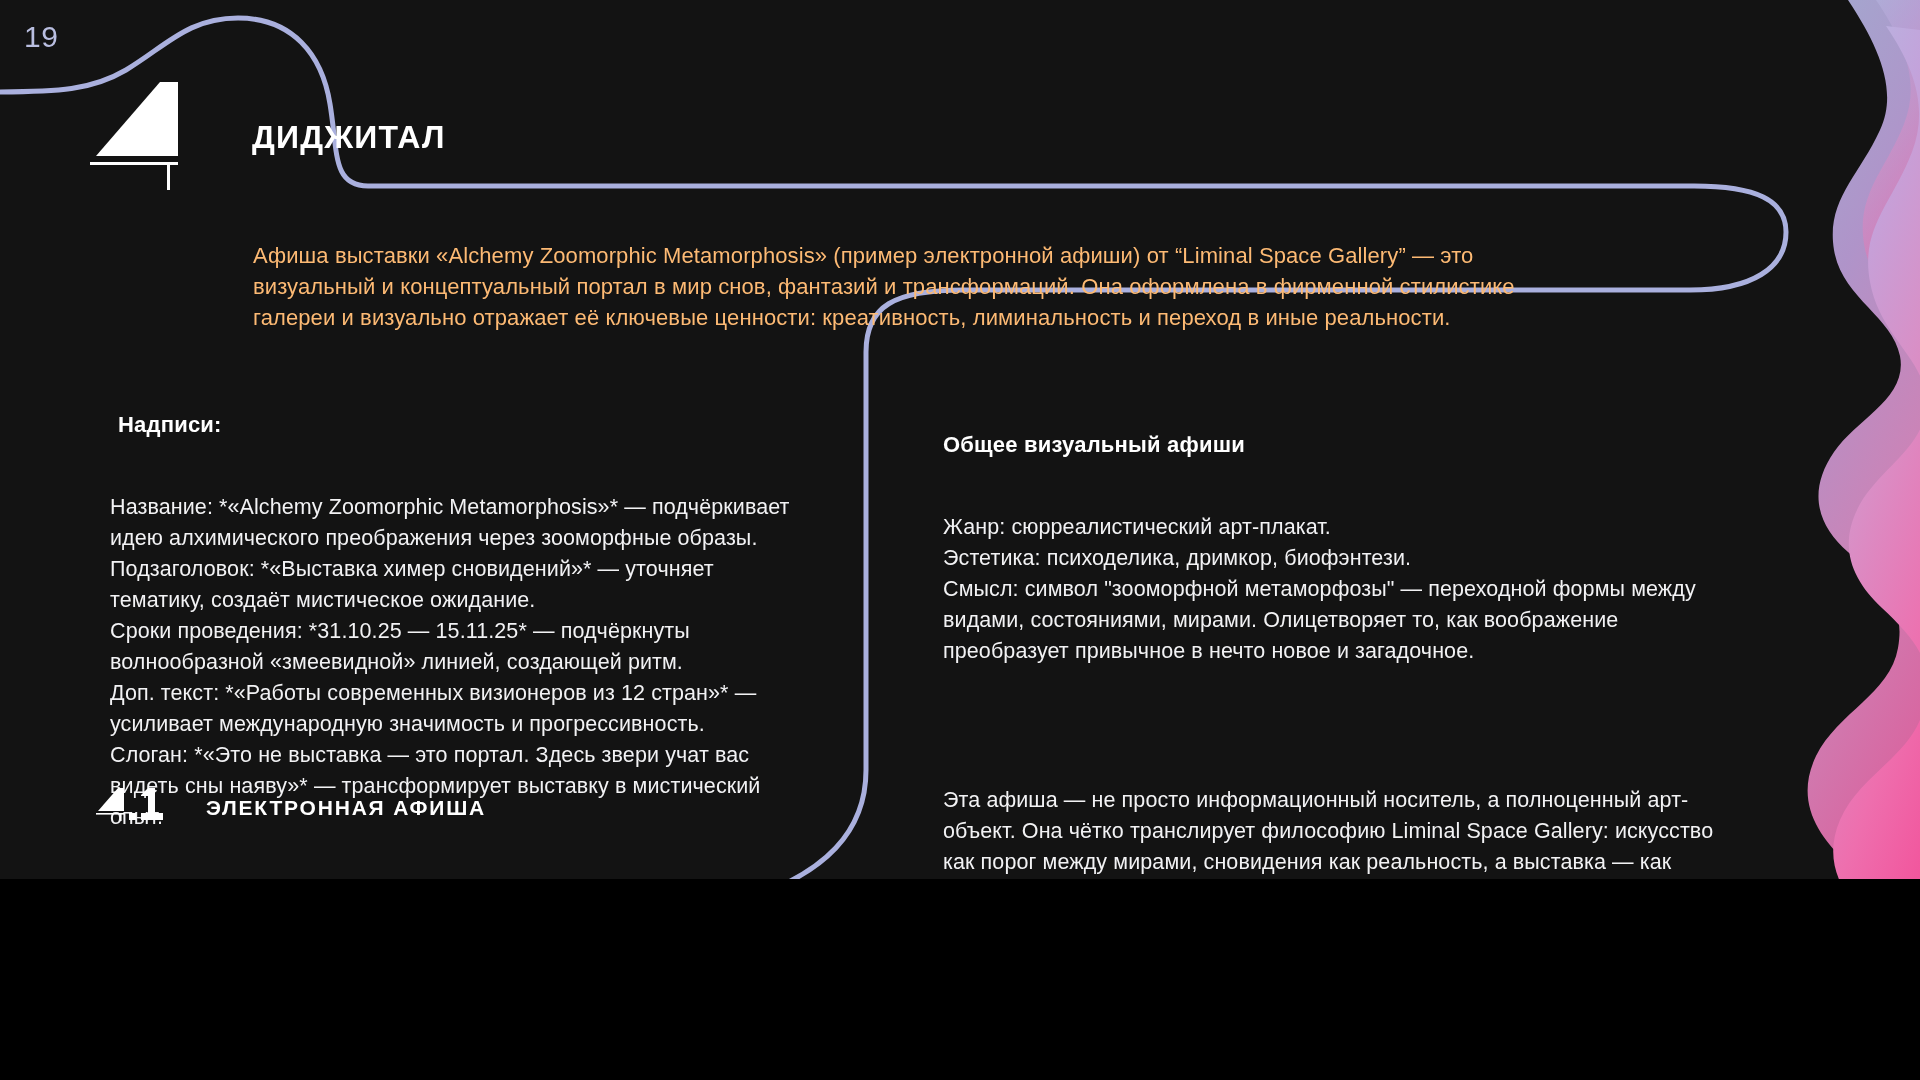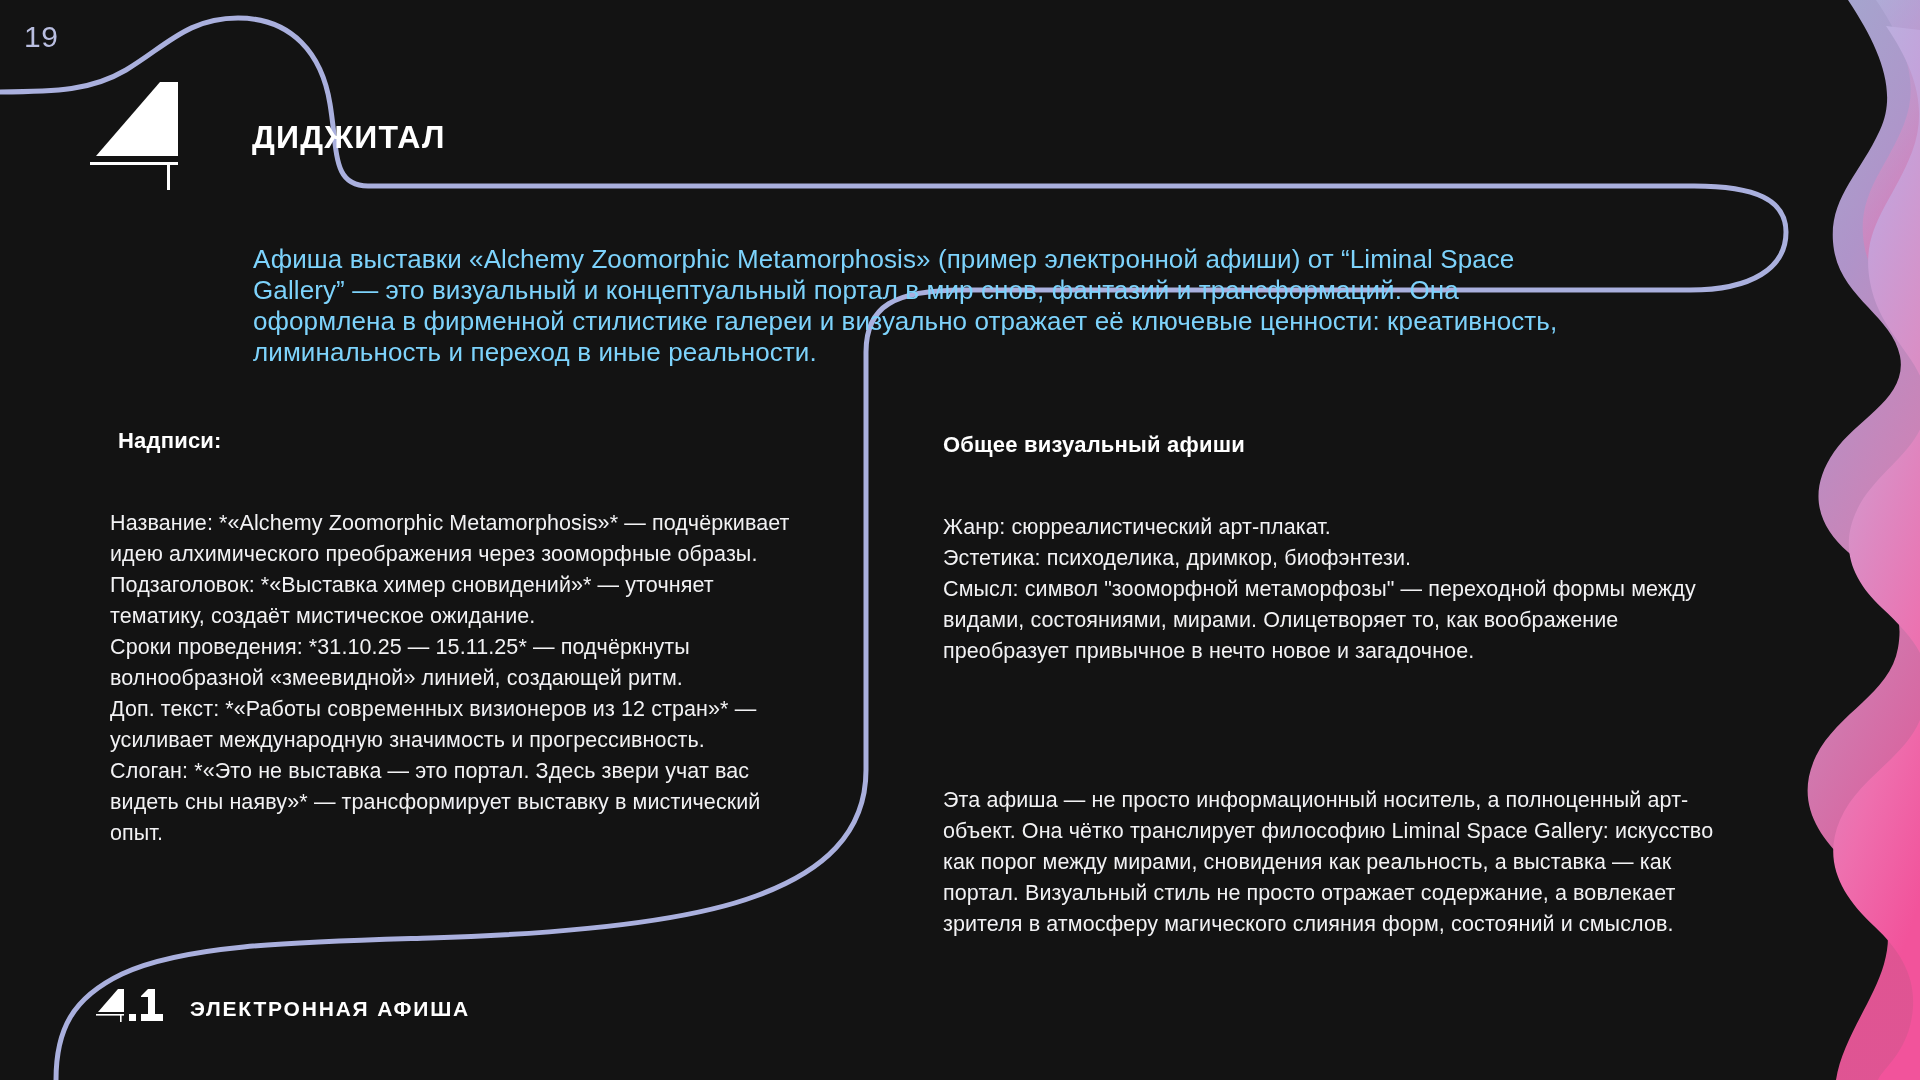--- a/index.html
+++ b/index.html
@@ -3,21 +3,21 @@
 <meta charset="utf-8">
 <style>
   html, body {
     margin: 0;
     padding: 0;
     background: #000;
   }
   .slide {
     position: relative;
     width: 1920px;
-    height: 1080px;
+    height: 879px;
     background: #131313;
     overflow: hidden;
     font-family: "Liberation Sans", sans-serif;
     color: #ffffff;
   }
 
   
   .blob-layer {
     position: absolute;
     top: 0;
@@ -68,23 +68,23 @@
     color: #ffffff;
     text-transform: uppercase;
   }
 
   
   .intro {
     position: absolute;
     left: 253px;
     top: 218px;
     width: 1330px;
-    font-size: 26px;
+    font-size: 22px;
     line-height: 31px;
-    color: #7dd3fc;
+    color: #fdba74;
     letter-spacing: 0.1px;
   }
 
   
   .col-left {
     position: absolute;
     left: 110px;
     top: 412px;
     width: 700px;
   }
@@ -95,40 +95,40 @@
     width: 780px;
   }
 
   .col-heading {
     font-size: 22px;
     font-weight: 700;
     letter-spacing: 0.2px;
     color: #ffffff;
     margin: 0 0 54px 0;
   }
-  .col-left .col-heading { margin-left: 8px; margin-top: 16px; }
+  .col-left .col-heading { margin-left: 8px; }
 
   .col-body {
     font-size: 21.5px;
     line-height: 31px;
     color: #f2f2f4;
     letter-spacing: 0.1px;
     margin: 0;
   }
 
   .gap-block { height: 118px; }
 
   
   .footer {
     position: absolute;
     left: 96px;
     bottom: 58px;
     display: flex;
     align-items: flex-end;
-    gap: 22px;
+    gap: 38px;
   }
   .footer-num {
     width: 72px;
     height: 34px;
   }
   .footer-label {
     font-size: 21px;
     font-weight: 700;
     letter-spacing: 1.8px;
     color: #ffffff;

